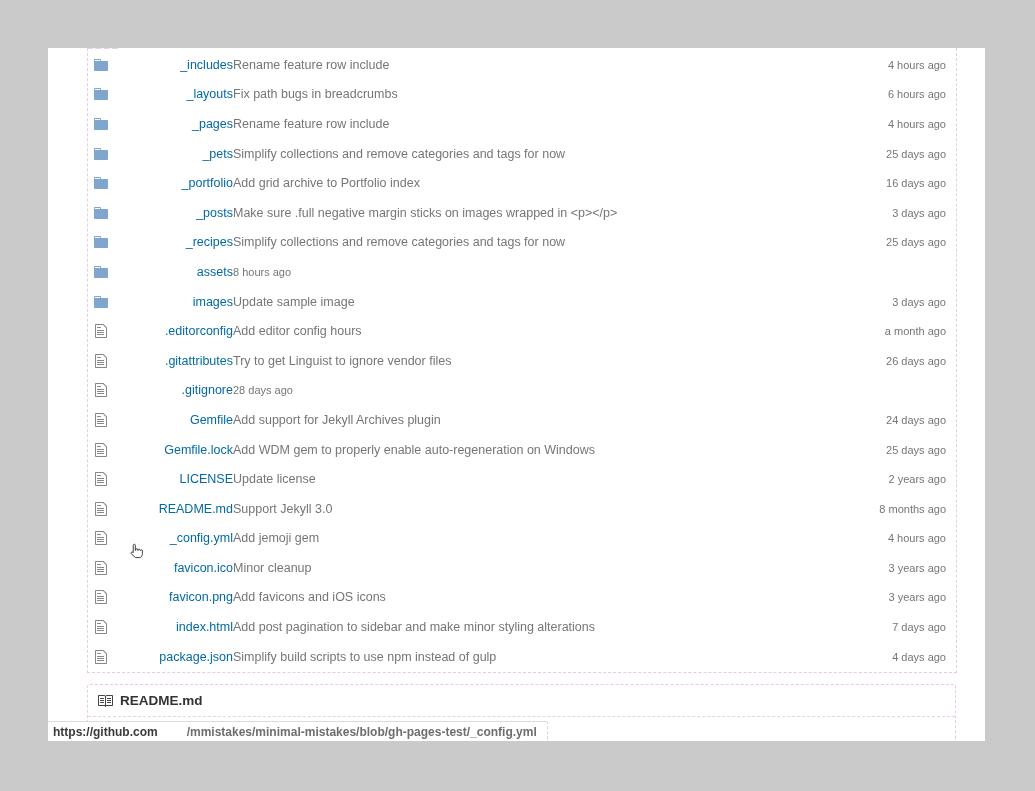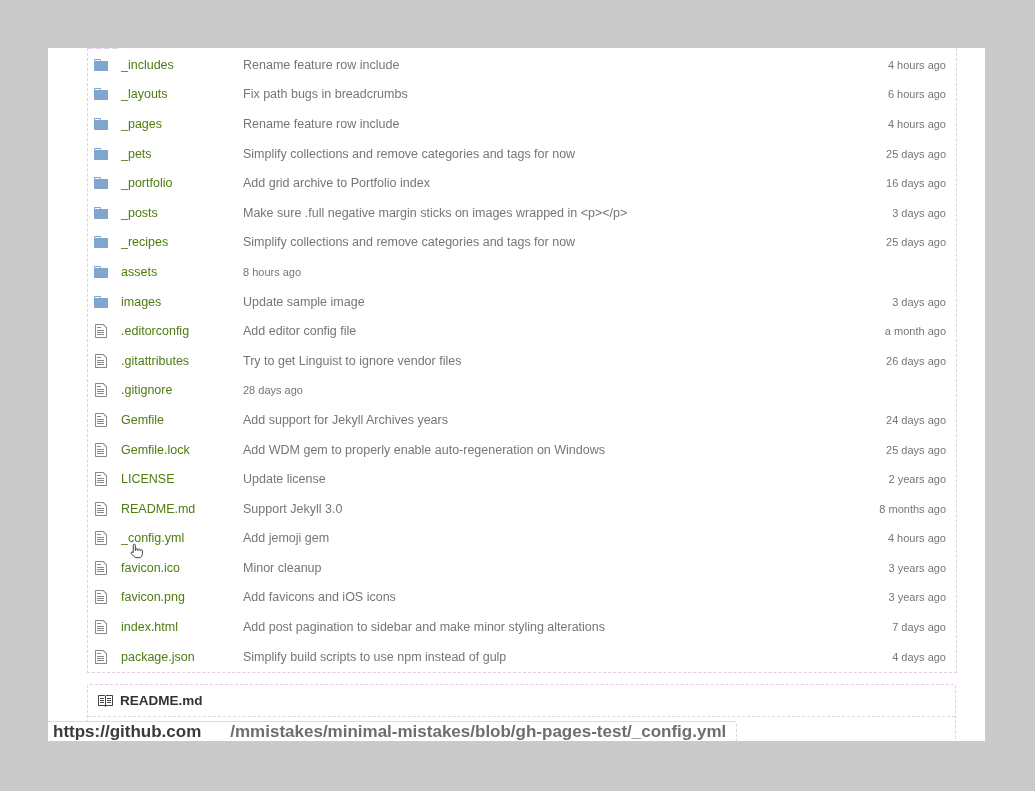--- a/index.html
+++ b/index.html
@@ -34,24 +34,25 @@
   .row {
     height:29.6px;
     display:flex; align-items:center;
     font-size:12.5px;
   }
   .cell-icon {
     flex:none; width:16px; margin-left:5px;
     display:flex; align-items:center; justify-content:center;
   }
   .cell-name {
-    flex:none; width:122px; margin-left:12px;
-    color:#4d7c0f; text-decoration:none;
+    flex:none; width:122px; margin-left:2px;
+    color:#0369a1; text-decoration:none;
     white-space:nowrap; overflow:hidden;
     cursor:pointer;
+    text-align:right;
   }
   .cell-name.hovered { }
   .cell-msg {
     flex:1; color:#767676;
     white-space:nowrap; overflow:hidden;
     cursor:pointer;
   }
   .cell-time {
     flex:none; text-align:right; padding-right:10px;
     color:#767676; font-size:11px;
@@ -78,21 +79,21 @@
   
   .status-bar {
     position:absolute; left:0; bottom:0;
     height:20px;
     background:#fff;
     border-top:1px solid #dcdcdc;
     border-right:1px dashed #e0d0e0;
     border-top-right-radius:2px;
     display:flex; align-items:center;
     padding:0 10px 0 5px;
-    font-size:17px;
+    font-size:12px;
     white-space:nowrap;
   }
   .status-domain { font-weight:bold; color:#3a3a3a; }
   .status-path  { font-weight:bold; color:#6e6e6e;margin-left:29px; }
   
   .cursor {
     position:absolute; left:80px; top:495px;
     width:16px; height:17px;
     pointer-events:none;
   }
@@ -195,21 +196,21 @@
         <span class="cell-msg">Update sample image</span>
         <span class="cell-time">3 days ago</span>
       </div>
       <div class="row">
         <span class="cell-icon">
           <svg width="12" height="16" viewBox="0 0 12 16">
             <path fill="#888888" d="M6 5H2V4h4v1zM2 8h7V7H2v1zm0 2h7V9H2v1zm0 2h7v-1H2v1zm10-7.5V14c0 .55-.45 1-1 1H1c-.55 0-1-.45-1-1V2c0-.55.45-1 1-1h7.5L12 4.5zM11 5L8 2H1v12h10V5z"></path>
           </svg>
         </span>
         <a class="cell-name">.editorconfig</a>
-        <span class="cell-msg">Add editor config file</span>
+        <span class="cell-msg">Add editor config hours</span>
         <span class="cell-time">a month ago</span>
       </div>
       <div class="row">
         <span class="cell-icon">
           <svg width="12" height="16" viewBox="0 0 12 16">
             <path fill="#888888" d="M6 5H2V4h4v1zM2 8h7V7H2v1zm0 2h7V9H2v1zm0 2h7v-1H2v1zm10-7.5V14c0 .55-.45 1-1 1H1c-.55 0-1-.45-1-1V2c0-.55.45-1 1-1h7.5L12 4.5zM11 5L8 2H1v12h10V5z"></path>
           </svg>
         </span>
         <a class="cell-name">.gitattributes</a>
         <span class="cell-msg">Try to get Linguist to ignore vendor files</span>
@@ -224,21 +225,21 @@
         <a class="cell-name">.gitignore</a>
         <span class="cell-time">28 days ago</span>
       </div>
       <div class="row">
         <span class="cell-icon">
           <svg width="12" height="16" viewBox="0 0 12 16">
             <path fill="#888888" d="M6 5H2V4h4v1zM2 8h7V7H2v1zm0 2h7V9H2v1zm0 2h7v-1H2v1zm10-7.5V14c0 .55-.45 1-1 1H1c-.55 0-1-.45-1-1V2c0-.55.45-1 1-1h7.5L12 4.5zM11 5L8 2H1v12h10V5z"></path>
           </svg>
         </span>
         <a class="cell-name">Gemfile</a>
-        <span class="cell-msg">Add support for Jekyll Archives years</span>
+        <span class="cell-msg">Add support for Jekyll Archives plugin</span>
         <span class="cell-time">24 days ago</span>
       </div>
       <div class="row">
         <span class="cell-icon">
           <svg width="12" height="16" viewBox="0 0 12 16">
             <path fill="#888888" d="M6 5H2V4h4v1zM2 8h7V7H2v1zm0 2h7V9H2v1zm0 2h7v-1H2v1zm10-7.5V14c0 .55-.45 1-1 1H1c-.55 0-1-.45-1-1V2c0-.55.45-1 1-1h7.5L12 4.5zM11 5L8 2H1v12h10V5z"></path>
           </svg>
         </span>
         <a class="cell-name">Gemfile.lock</a>
         <span class="cell-msg">Add WDM gem to properly enable auto-regeneration on Windows</span>

